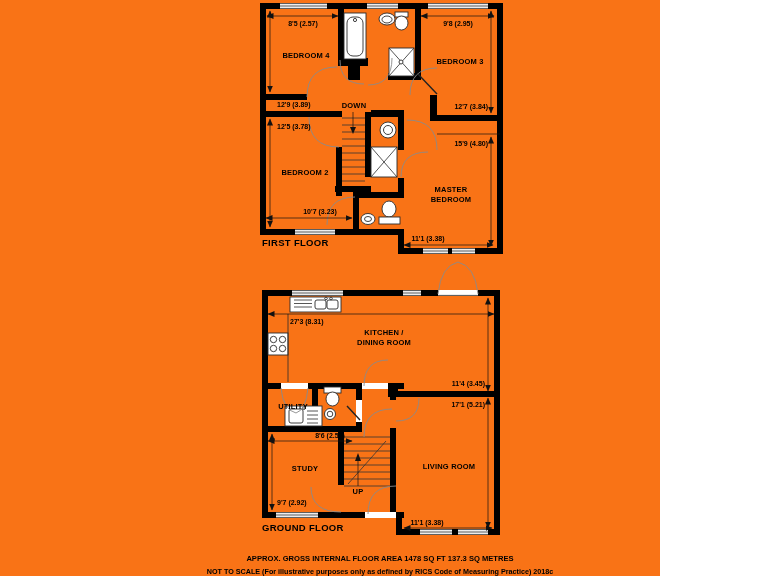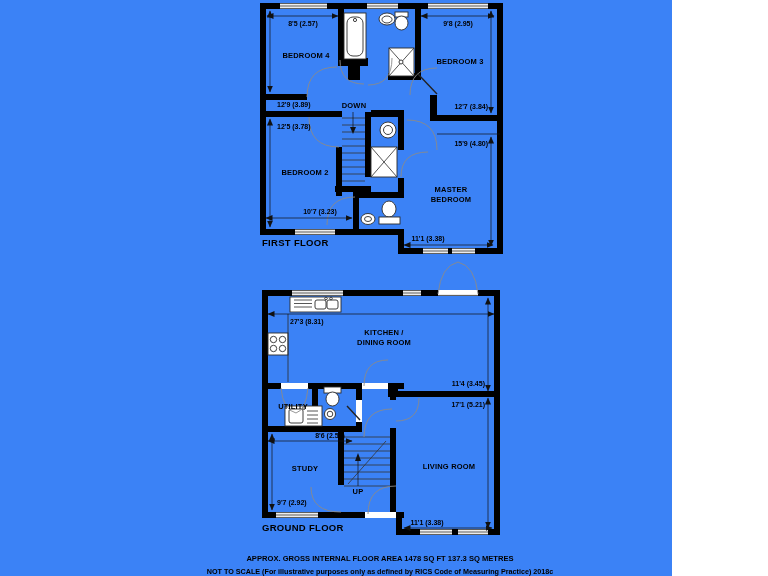--- a/index.html
+++ b/index.html
@@ -1,16 +1,16 @@
 <!DOCTYPE html>
 <html><head>
 <meta charset="utf-8">
 <style>
   html,body { margin:0; padding:0; background:#ffffff; }
-  #page { position:relative; width:660px; height:576px; background:#3b82f6; overflow:hidden;padding-left:12px; }
+  #page { position:relative; width:660px; height:576px; background:#f97316; overflow:hidden; }
   svg { position:absolute; left:0; top:0; }
   .room   { font:bold 7.5px "Liberation Sans", sans-serif; fill:#000; letter-spacing:.2px; }
   .dim    { font:bold 7px "Liberation Sans", sans-serif; fill:#000; }
   .floor  { font:bold 9.5px "Liberation Sans", sans-serif; fill:#000; letter-spacing:.3px; }
   .foot1  { font:bold 7.6px "Liberation Sans", sans-serif; fill:#000; }
   .foot2  { font:bold 7.2px "Liberation Sans", sans-serif; fill:#000; }
   .wall   { fill:#000; }
   .winln  { stroke:#000; stroke-width:0.7; fill:none; }
   .fix    { stroke:#2b2b2b; stroke-width:0.9; fill:#ffffff; }
   .fixln  { stroke:#2b2b2b; stroke-width:0.8; fill:none; }

